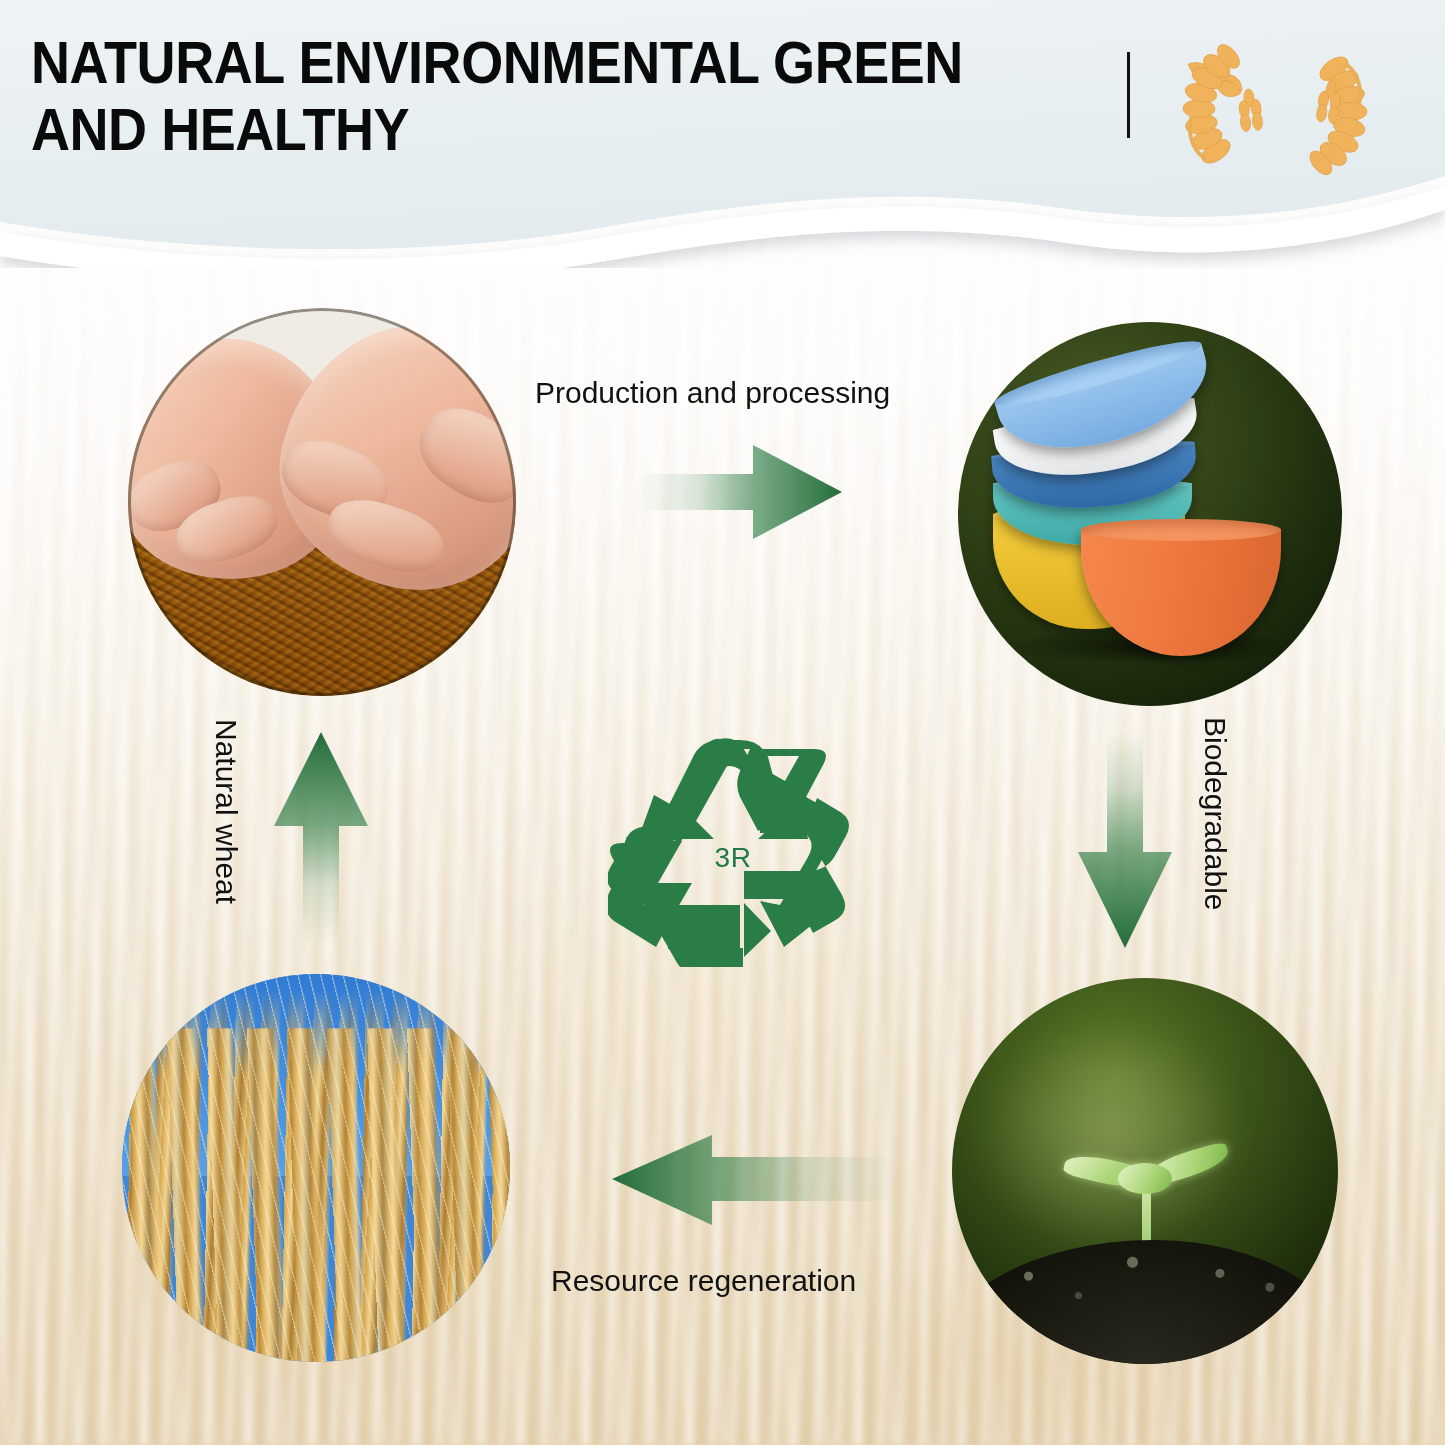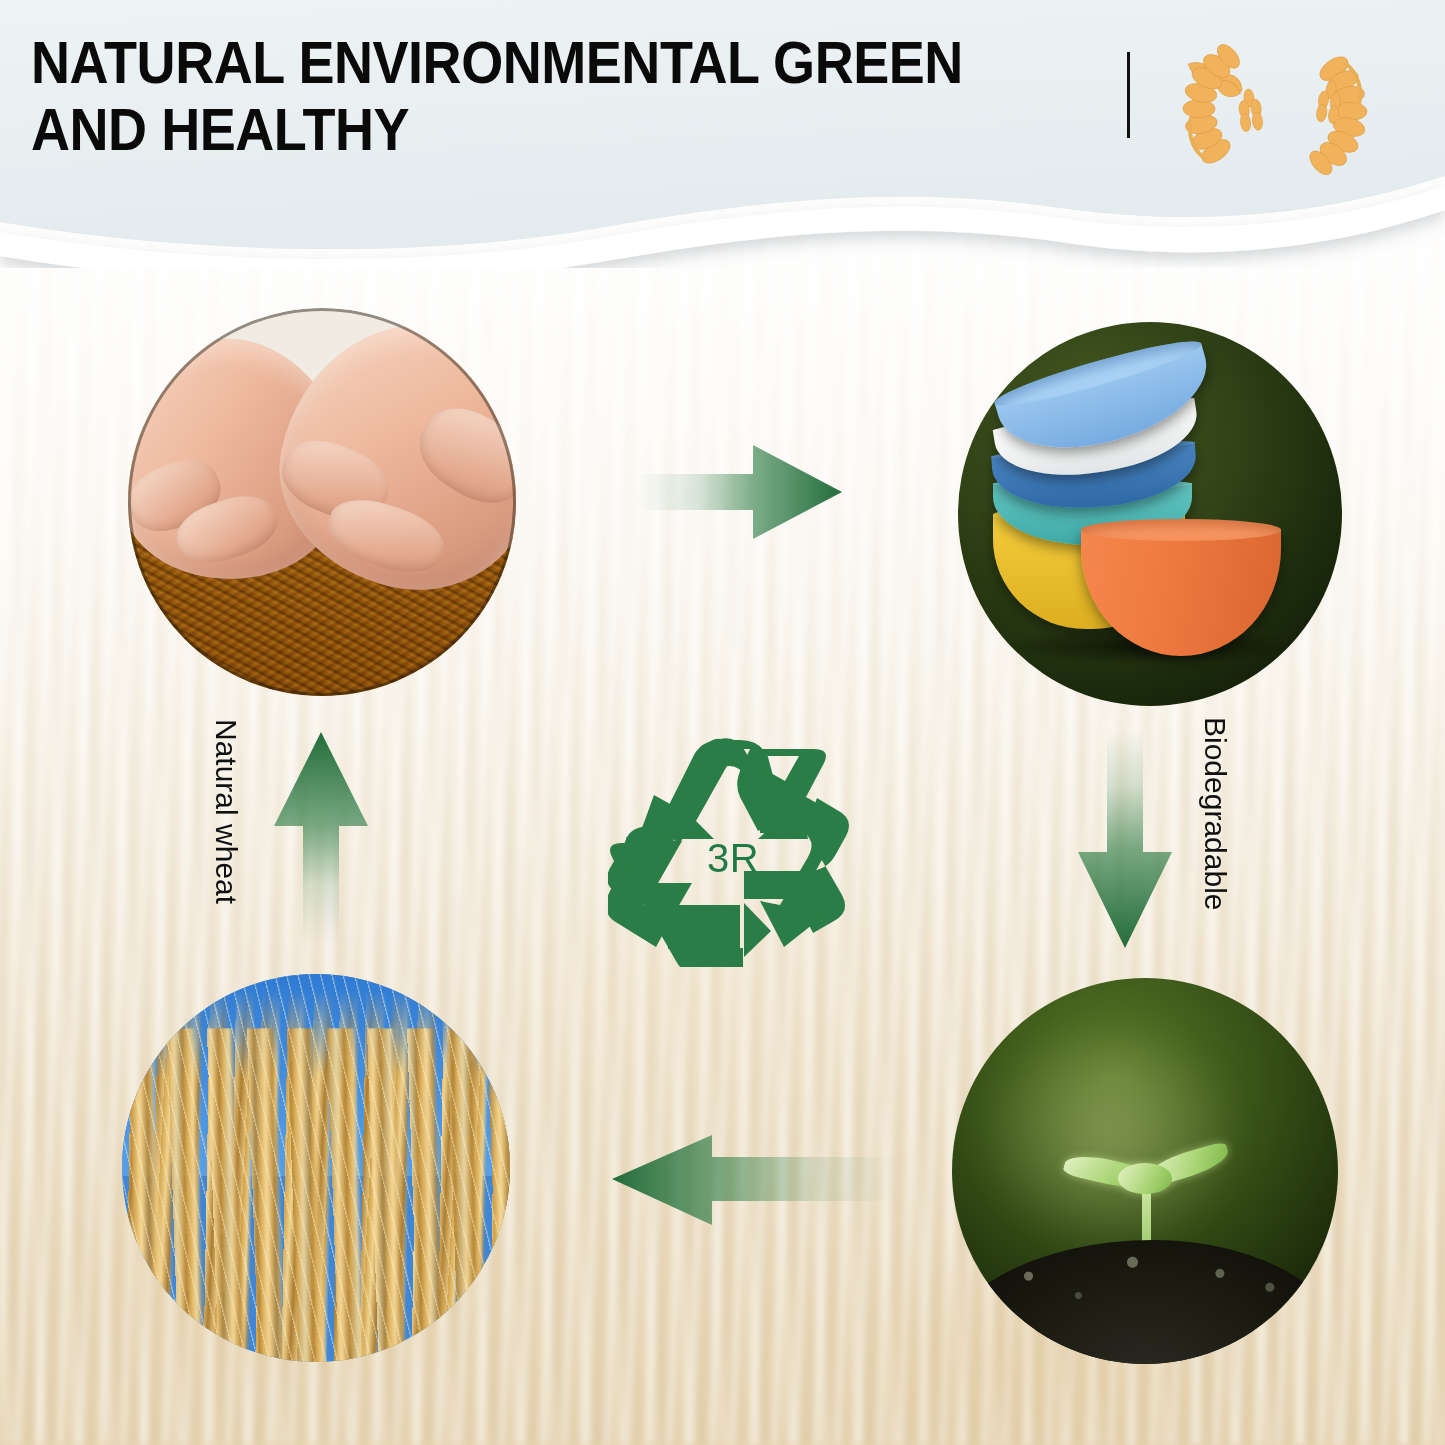--- a/index.html
+++ b/index.html
@@ -189,21 +189,21 @@
   .lbl-res{left:551px;top:1264px;}
   .lbl-vert{transform-origin:left top;}
   .lbl-wheat{left:243px;top:719px;transform:rotate(90deg);}
   .lbl-bio{left:1232px;top:717px;transform:rotate(90deg);}
 
   
   .recycle{position:absolute;left:608px;top:735px;width:248px;height:232px;}
   .recycle svg{display:block;}
   .recycle-3r{position:absolute;left:0;top:0;width:248px;height:232px;
     display:flex;align-items:center;justify-content:center;
-    font-size:40px;color:#1f7a45;letter-spacing:0.5px;
+    font-size:28px;color:#1f7a45;letter-spacing:0.5px;
     padding-left:2px;padding-top:14px;box-sizing:border-box;}
 </style>
 </head>
 <body>
 
 <div id="stage">
 
   <div class="bg-base"></div>
   <div class="bg-streaks"></div>
   <div class="bg-blobs"></div>
@@ -509,16 +509,18 @@
           <ellipse cx="0" cy="0" rx="5" ry="9"></ellipse>
             <ellipse cx="-6" cy="11" rx="5" ry="9"></ellipse>
           <ellipse cx="6" cy="11" rx="5" ry="9"></ellipse>
             <ellipse cx="-6" cy="24" rx="5" ry="9"></ellipse>
           <ellipse cx="6" cy="24" rx="5" ry="9"></ellipse>
         </g>
       </g>
     </svg>
   </div>
 
+  <div class="lbl lbl-prod">Production and processing</div>
   <div class="lbl lbl-vert lbl-bio">Biodegradable</div>
+  <div class="lbl lbl-res">Resource regeneration</div>
   <div class="lbl lbl-vert lbl-wheat">Natural wheat</div>
 
 </div>
 
 </body></html>

